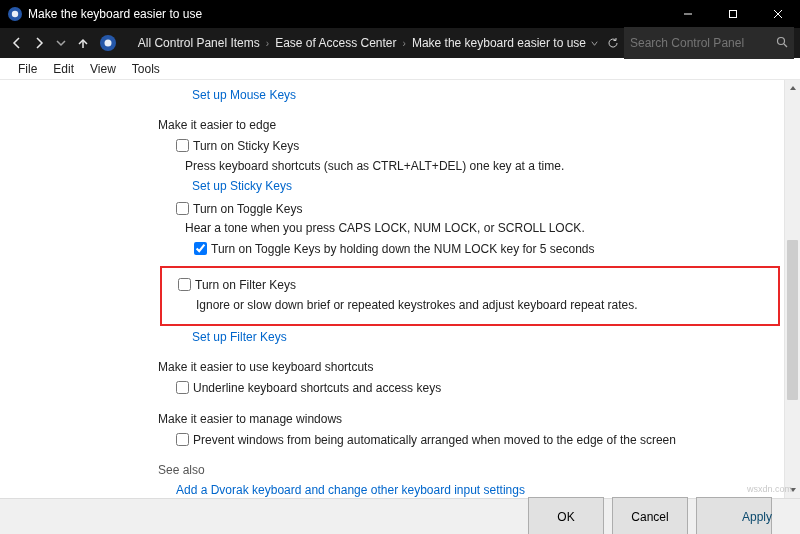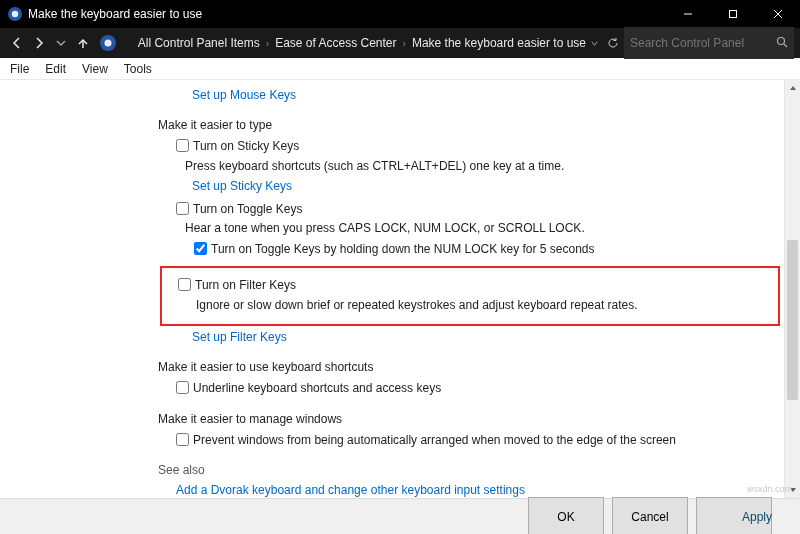--- a/index.html
+++ b/index.html
@@ -24,21 +24,21 @@
     .navbar .crumb { cursor:pointer; }
     .navbar .sep { color:#888; font-size:10px; }
     .navbar .refresh { width: 22px; display:flex; align-items:center; justify-content:center; }
     .navbar .dropdown { width: 16px; display:flex; align-items:center; justify-content:center; }
     .navbar .search { background:#2a2a2a; height: 28px; width: 170px; display:flex; align-items:center; padding: 16px 6px; color:#aaa; font-size:12px; }
     .navbar .search input { background:transparent; border:none; outline:none; color:#aaa; font-size:12px; width: 140px; }
     .navbar .search .mag { margin-left:auto; }
     .navbar .search .mag svg { width:12px; height:12px; stroke:#aaa; fill:none; stroke-width:1.2; }
 
     
-    .menubar { height: 22px; border-bottom: 1px solid #e8e8e8; display:flex; align-items:center; font-size:12px; padding: 0 4px; gap: 4px; color:#222; }
+    .menubar { height: 22px; border-bottom: 1px solid #e8e8e8; display:flex; align-items:center; font-size:12px; padding: 0 12px; gap: 4px; color:#222; }
     .menubar .menu-item { padding: 2px 6px; cursor:pointer; }
 
     
     .content-wrap { position:absolute; top: 80px; bottom: 36px; left:0; right:0; overflow:hidden; }
     .content { padding-left: 158px; padding-right: 20px; padding-top: 8px; font-size: 12px; color:#222; }
     .link { color: #0066cc; cursor:pointer; }
     .indent1 { margin-left: 34px; }
     .section-title { margin-top: 16px; margin-bottom: 6px; font-size: 12px; }
     .row { display:flex; align-items:flex-start; margin: 3px 0 3px 18px; gap: 4px; line-height: 1.4; }
     .row input[type=checkbox] { margin-top: 1px; width: 13px; height: 13px; cursor:pointer; }
@@ -151,21 +151,21 @@
   <span class="menu-item">File</span>
   <span class="menu-item">Edit</span>
   <span class="menu-item">View</span>
   <span class="menu-item">Tools</span>
 </div>
 
 <div class="content-wrap">
   <div class="content">
     <div class="indent1 link">Set up Mouse Keys</div>
 
-    <div class="section-title">Make it easier to type</div>
+    <div class="section-title">Make it easier to edge</div>
 
     <div class="row">
       <input type="checkbox" style="">
       <span>Turn on Sticky Keys</span>
     </div>
     <div class="desc">Press keyboard shortcuts (such as CTRL+ALT+DEL) one key at a time.</div>
     <div class="indent1 link">Set up Sticky Keys</div>
 
     <div class="row" style="margin-top:8px">
       <input type="checkbox" style="">

